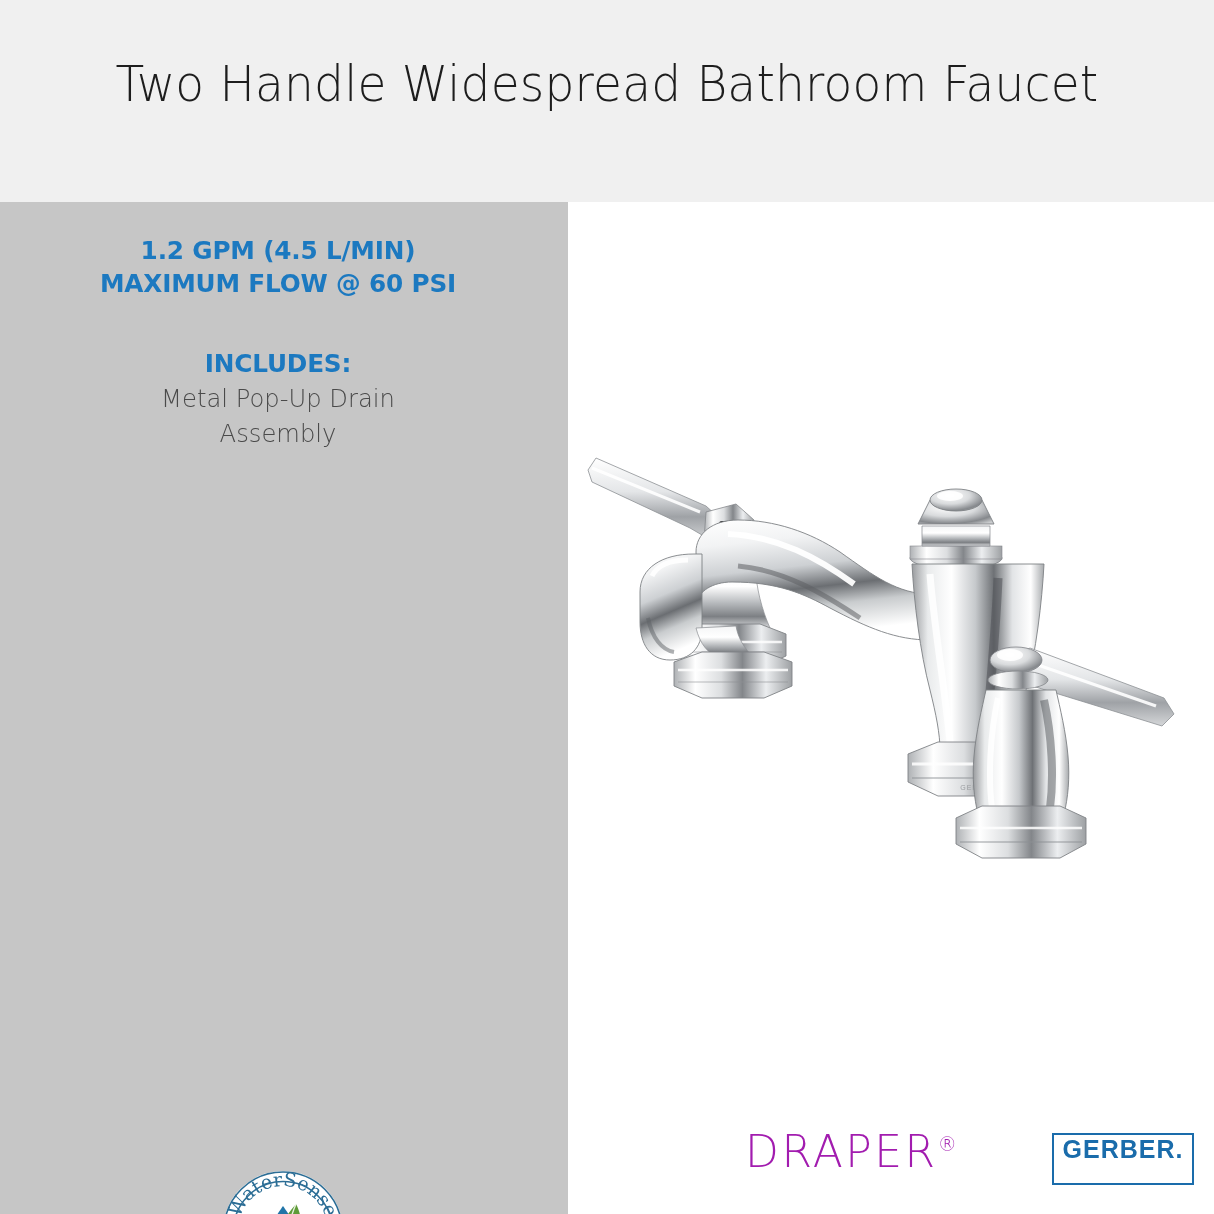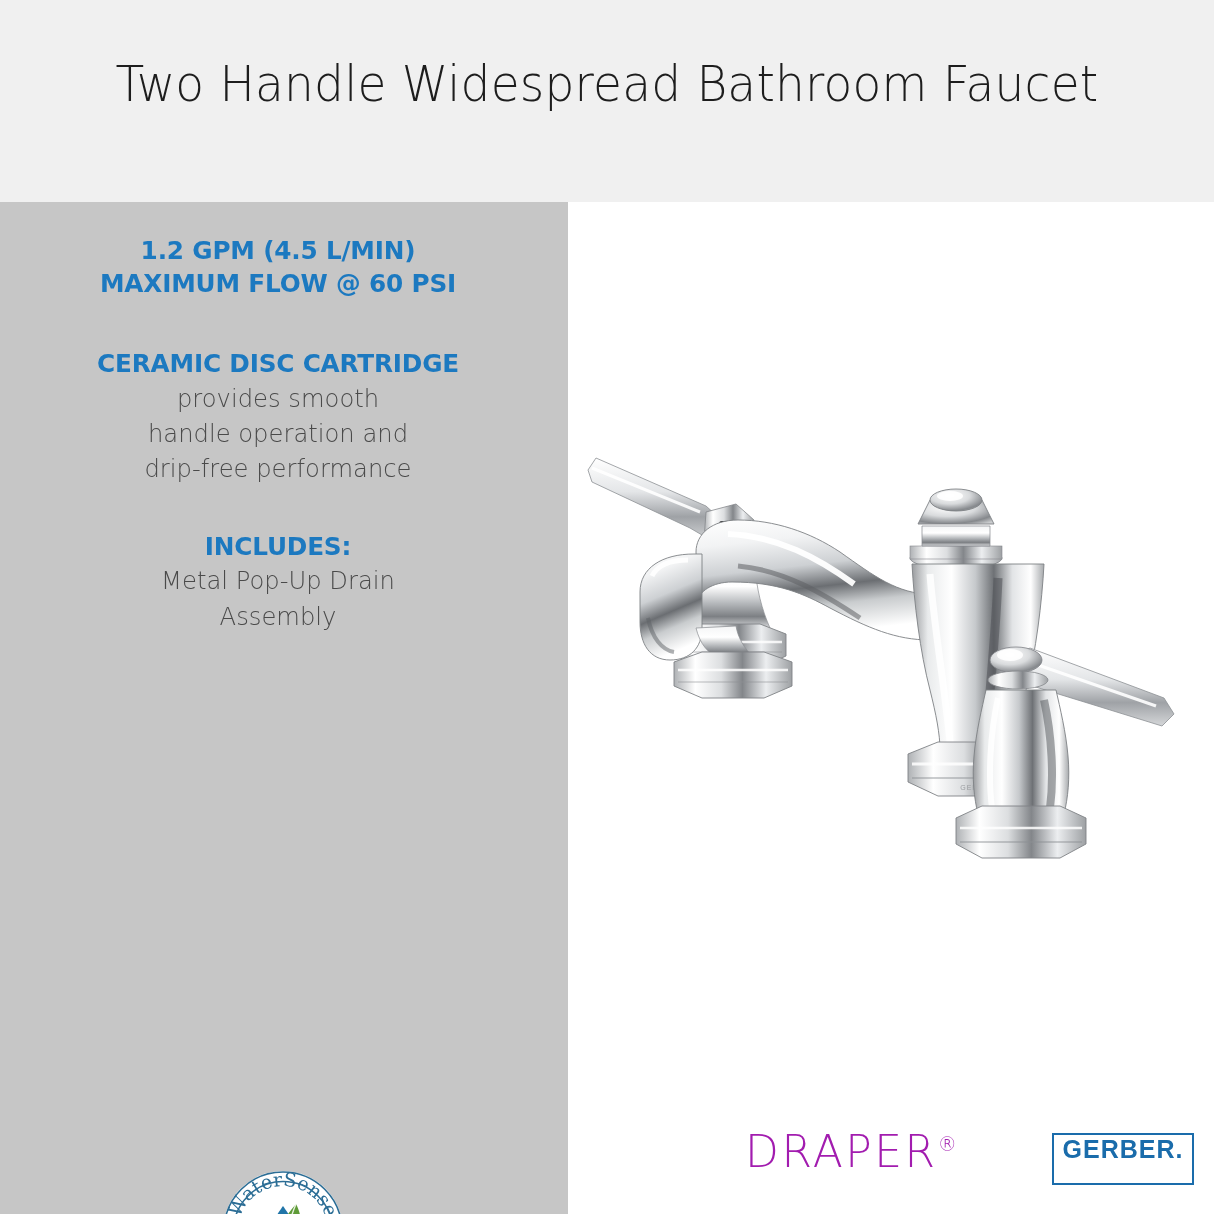--- a/index.html
+++ b/index.html
@@ -139,26 +139,20 @@
 
 <div id="features-panel">
 
   <div id="feature-list">
 
     <div class="feature-block" id="flow-block">
       <div class="feature-heading">1.2 GPM (4.5 L/MIN)</div>
       <div class="feature-heading">MAXIMUM FLOW @ 60 PSI</div>
     </div>
 
-    <div class="feature-block" id="cartridge-block">
-      <div class="feature-heading">CERAMIC DISC CARTRIDGE</div>
-      <div class="feature-body">provides smooth</div>
-      <div class="feature-body">handle operation and</div>
-      <div class="feature-body">drip-free performance</div>
-    </div>
 
 
     <div class="feature-block" id="includes-block">
       <div class="feature-heading">INCLUDES:</div>
       <div class="feature-body">Metal Pop-Up Drain</div>
       <div class="feature-body">Assembly</div>
     </div>
 
   </div>
 

